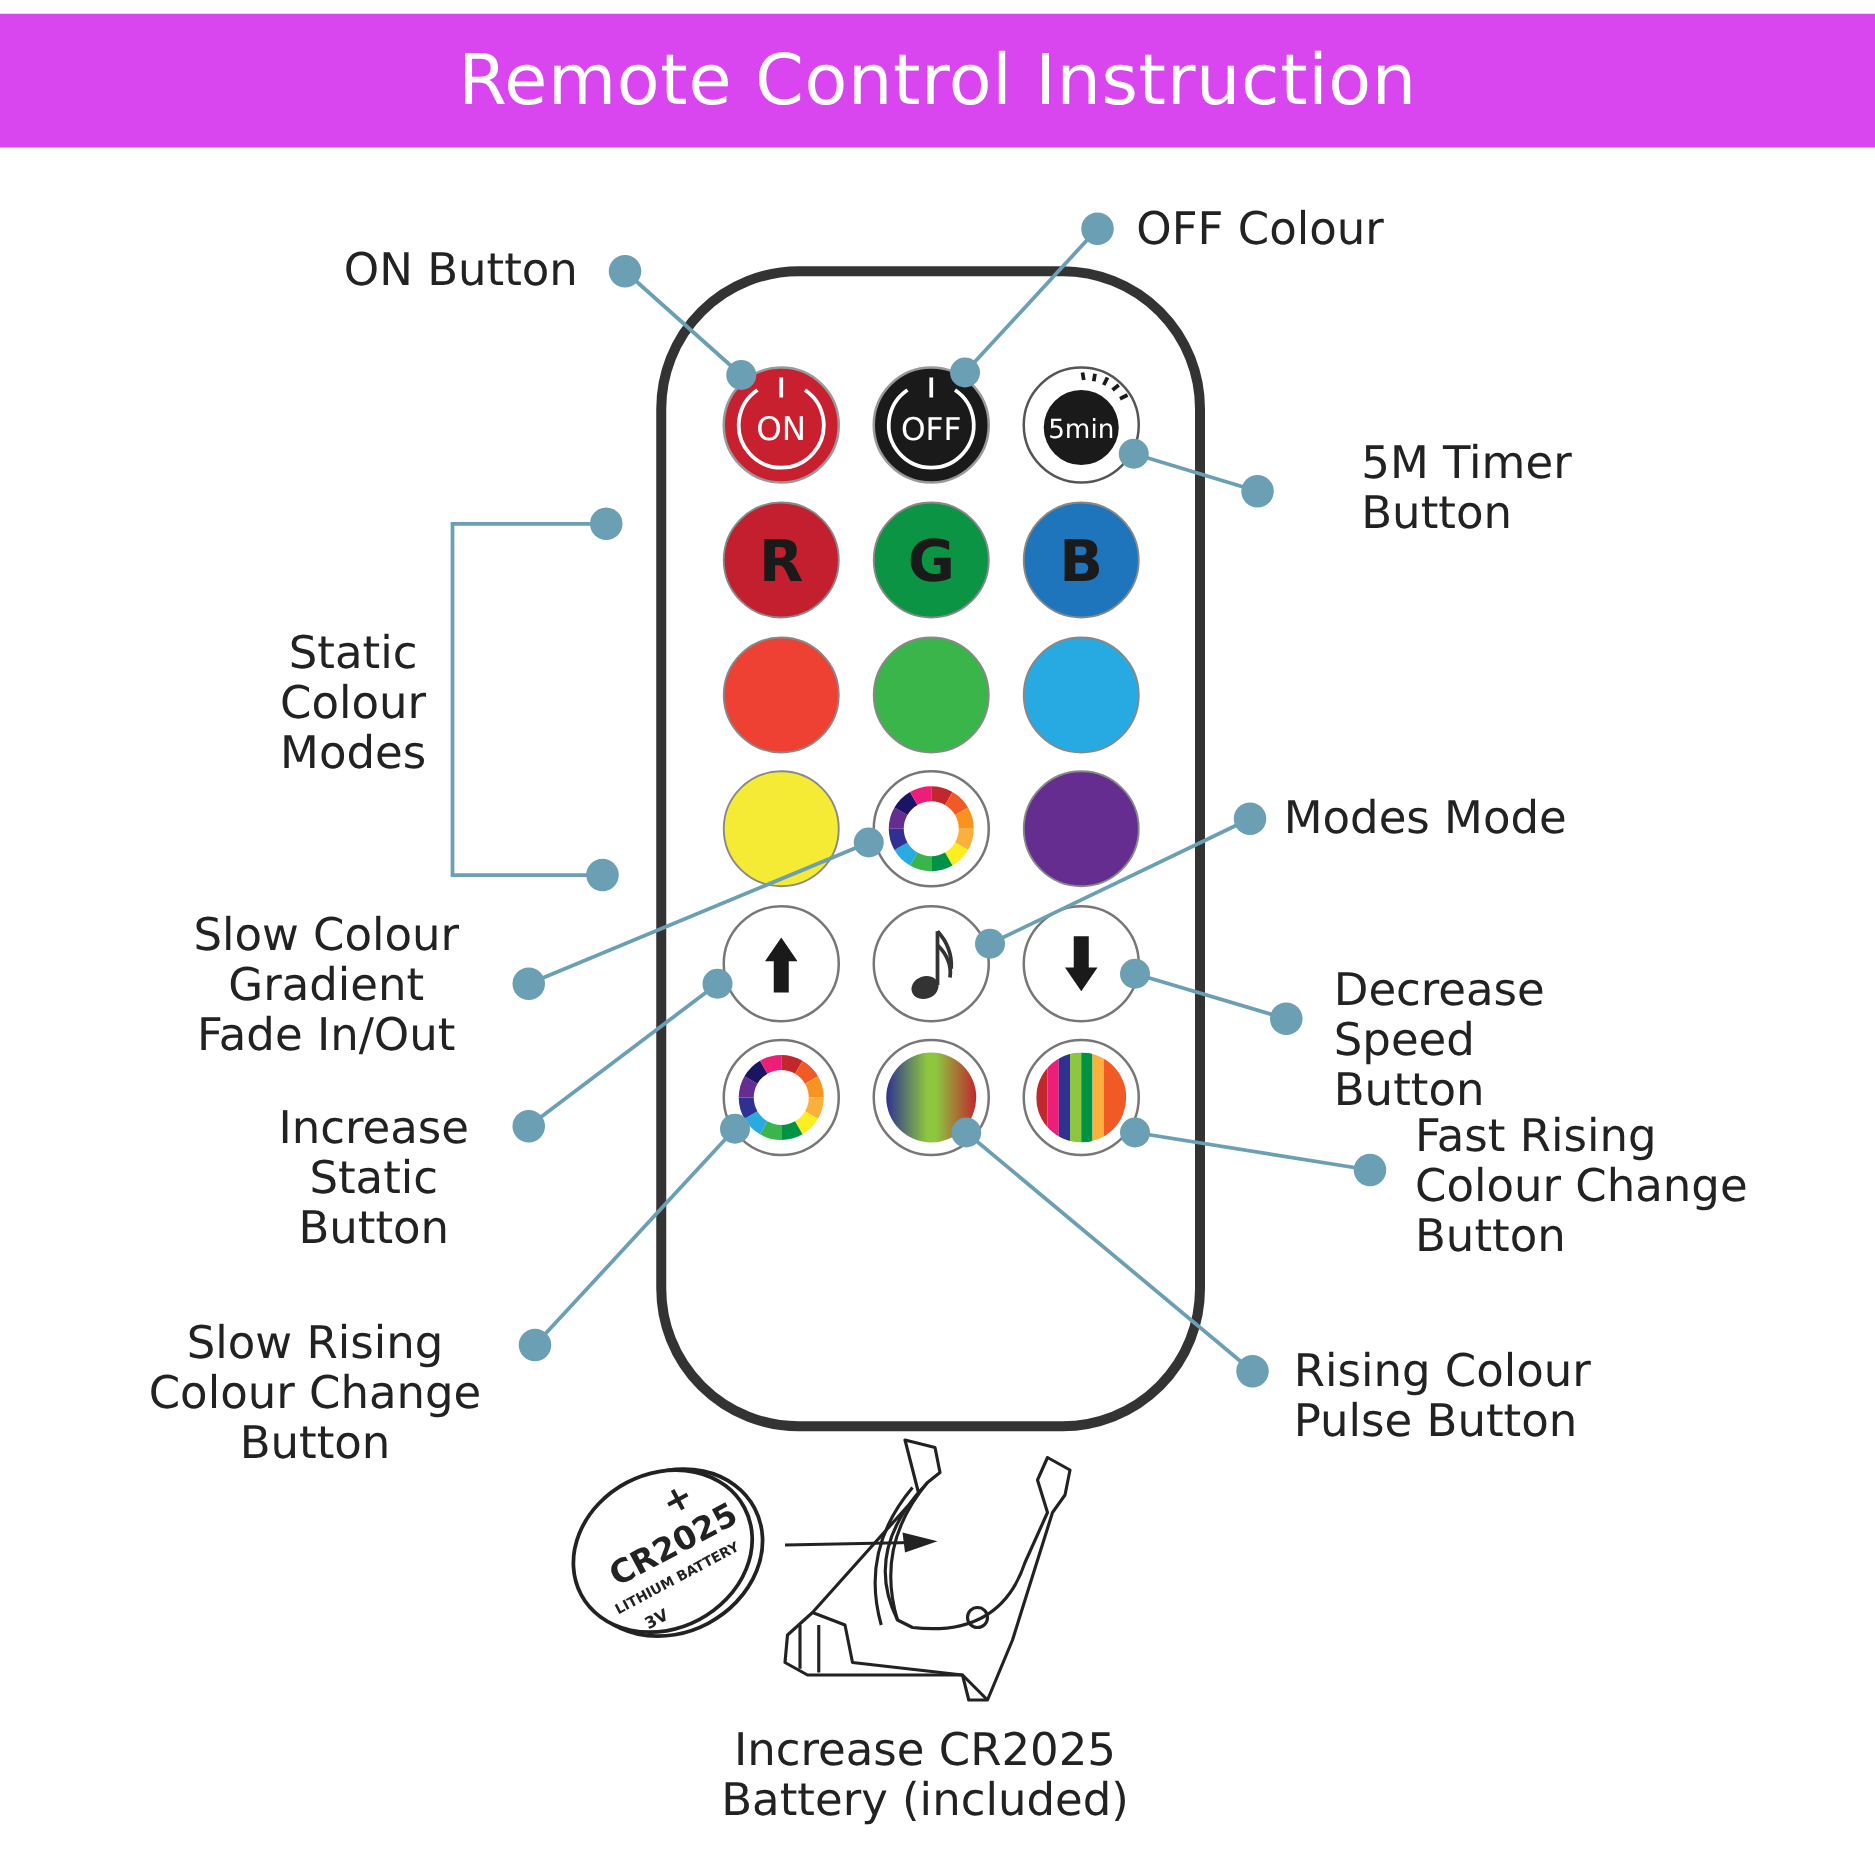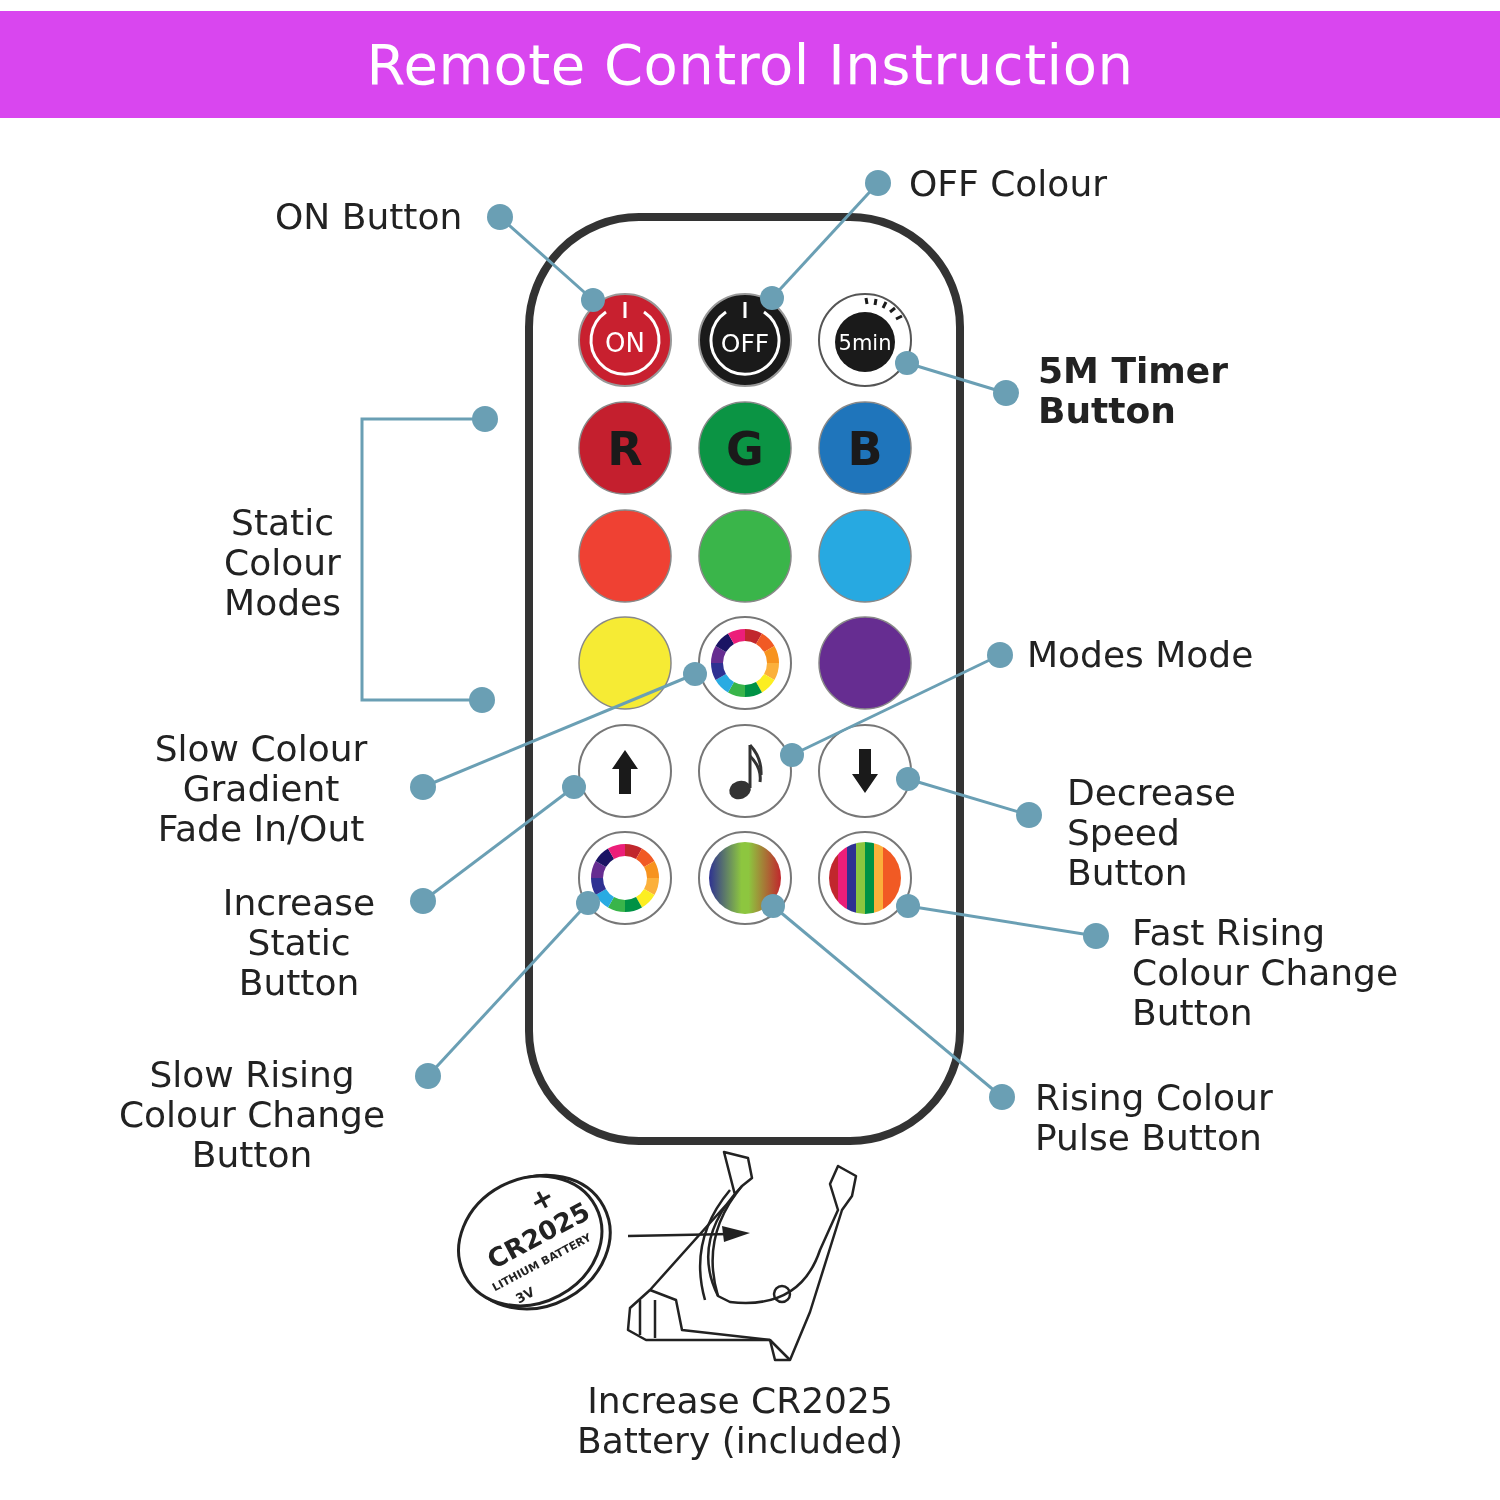--- a/index.html
+++ b/index.html
@@ -205,36 +205,36 @@
     <path d="M 650 1290 L 630 1308 L 628 1330 L 646 1340 L 770 1340"></path>
     <path d="M 640 1300 L 640 1335"></path>
     <path d="M 655 1300 L 655 1338"></path>
     <circle cx="782" cy="1294" r="8"></circle>
     <path d="M 770 1340 L 790 1360"></path>
   </g>
 </svg>
 
 <div class="label" style="left:275px;top:197px;">ON Button</div>
 <div class="label" style="left:909px;top:164px;">OFF Colour</div>
-<div class="label" style="left:1038px;top:351px;font-weight:bold;">5M Timer
+<div class="label" style="left:1089px;top:351px;">5M Timer
 Button</div>
 <div class="label center" style="left:205px;top:503px;width:155px;">Static
 Colour
 Modes</div>
 <div class="label" style="left:1027px;top:635px;">Modes Mode</div>
 <div class="label right" style="left:130px;top:729px;width:262px;">Slow Colour
 Gradient
 Fade In/Out</div>
 <div class="label" style="left:1067px;top:753px;margin-top:20px;">Decrease
 Speed
 Button</div>
 <div class="label right" style="left:200px;top:883px;width:198px;">Increase
 Static
 Button</div>
-<div class="label" style="left:1132px;top:913px;">Fast Rising
+<div class="label" style="left:1132px;top:890px;">Fast Rising
 Colour Change
 Button</div>
 <div class="label right" style="left:100px;top:1055px;width:304px;">Slow Rising
 Colour Change
 Button</div>
 <div class="label" style="left:1035px;top:1078px;">Rising Colour
 Pulse Button</div>
 <div class="label center" style="left:520px;top:1381px;width:440px;">Increase CR2025
 Battery (included)</div>
 

